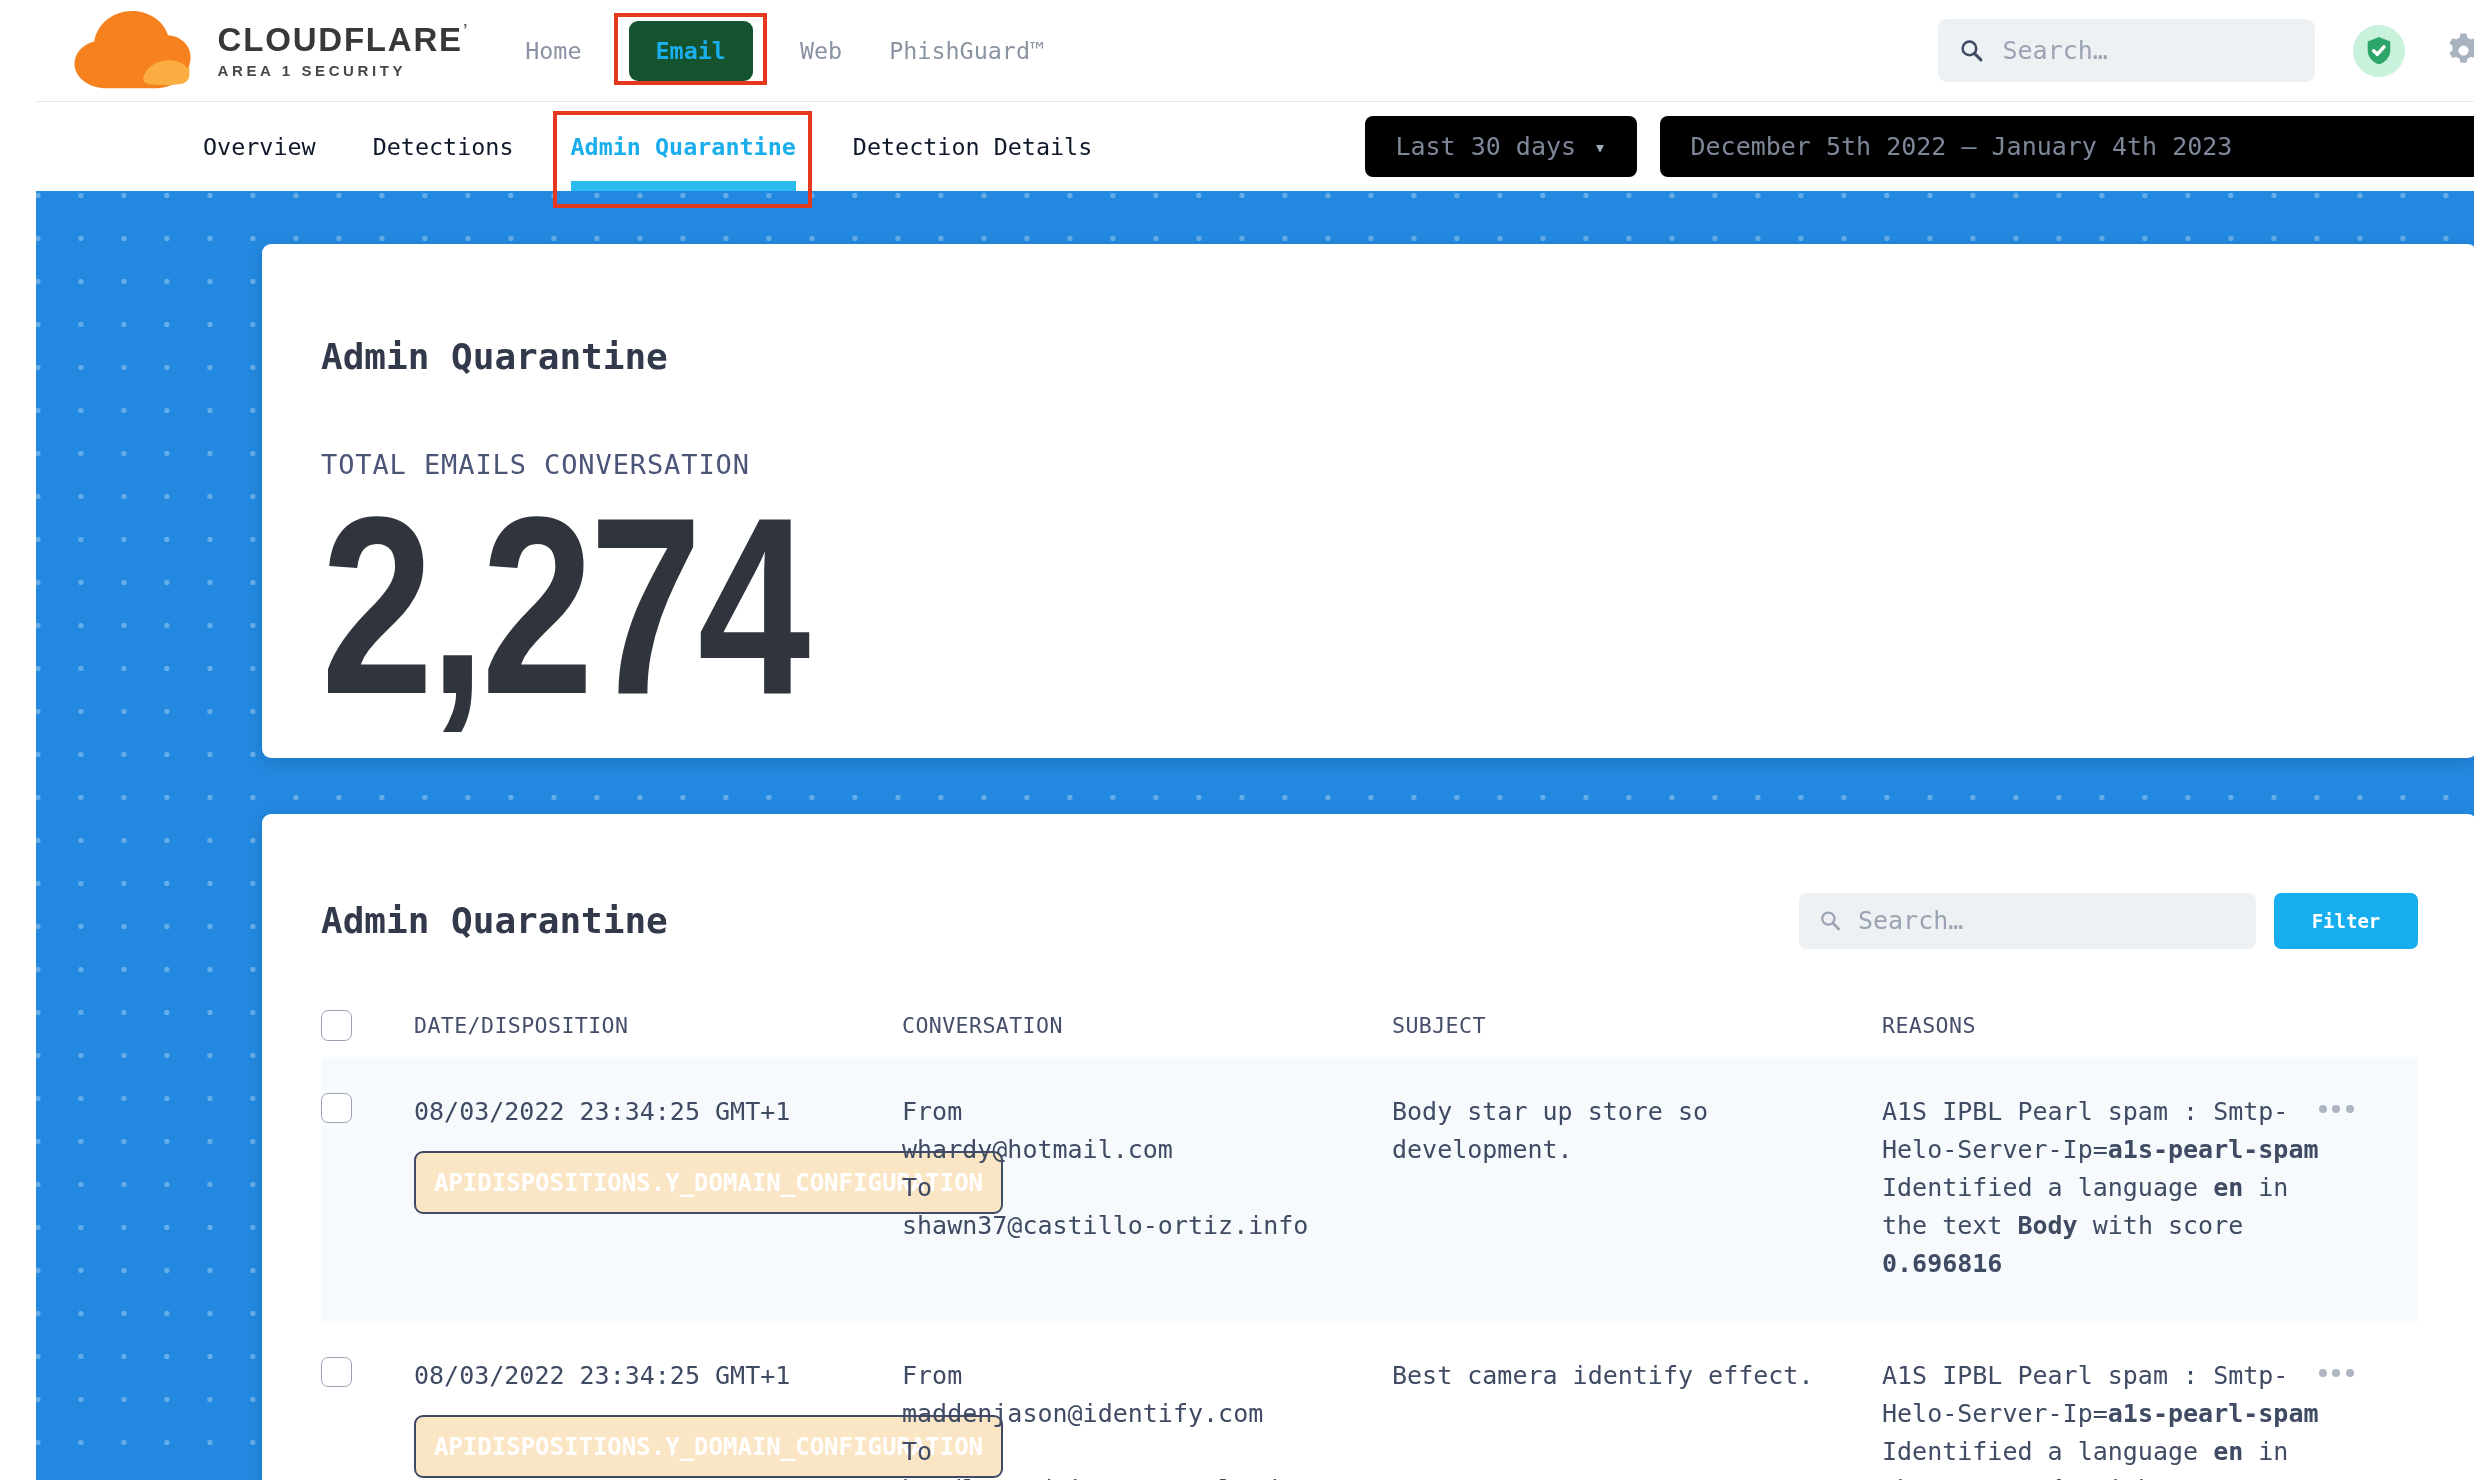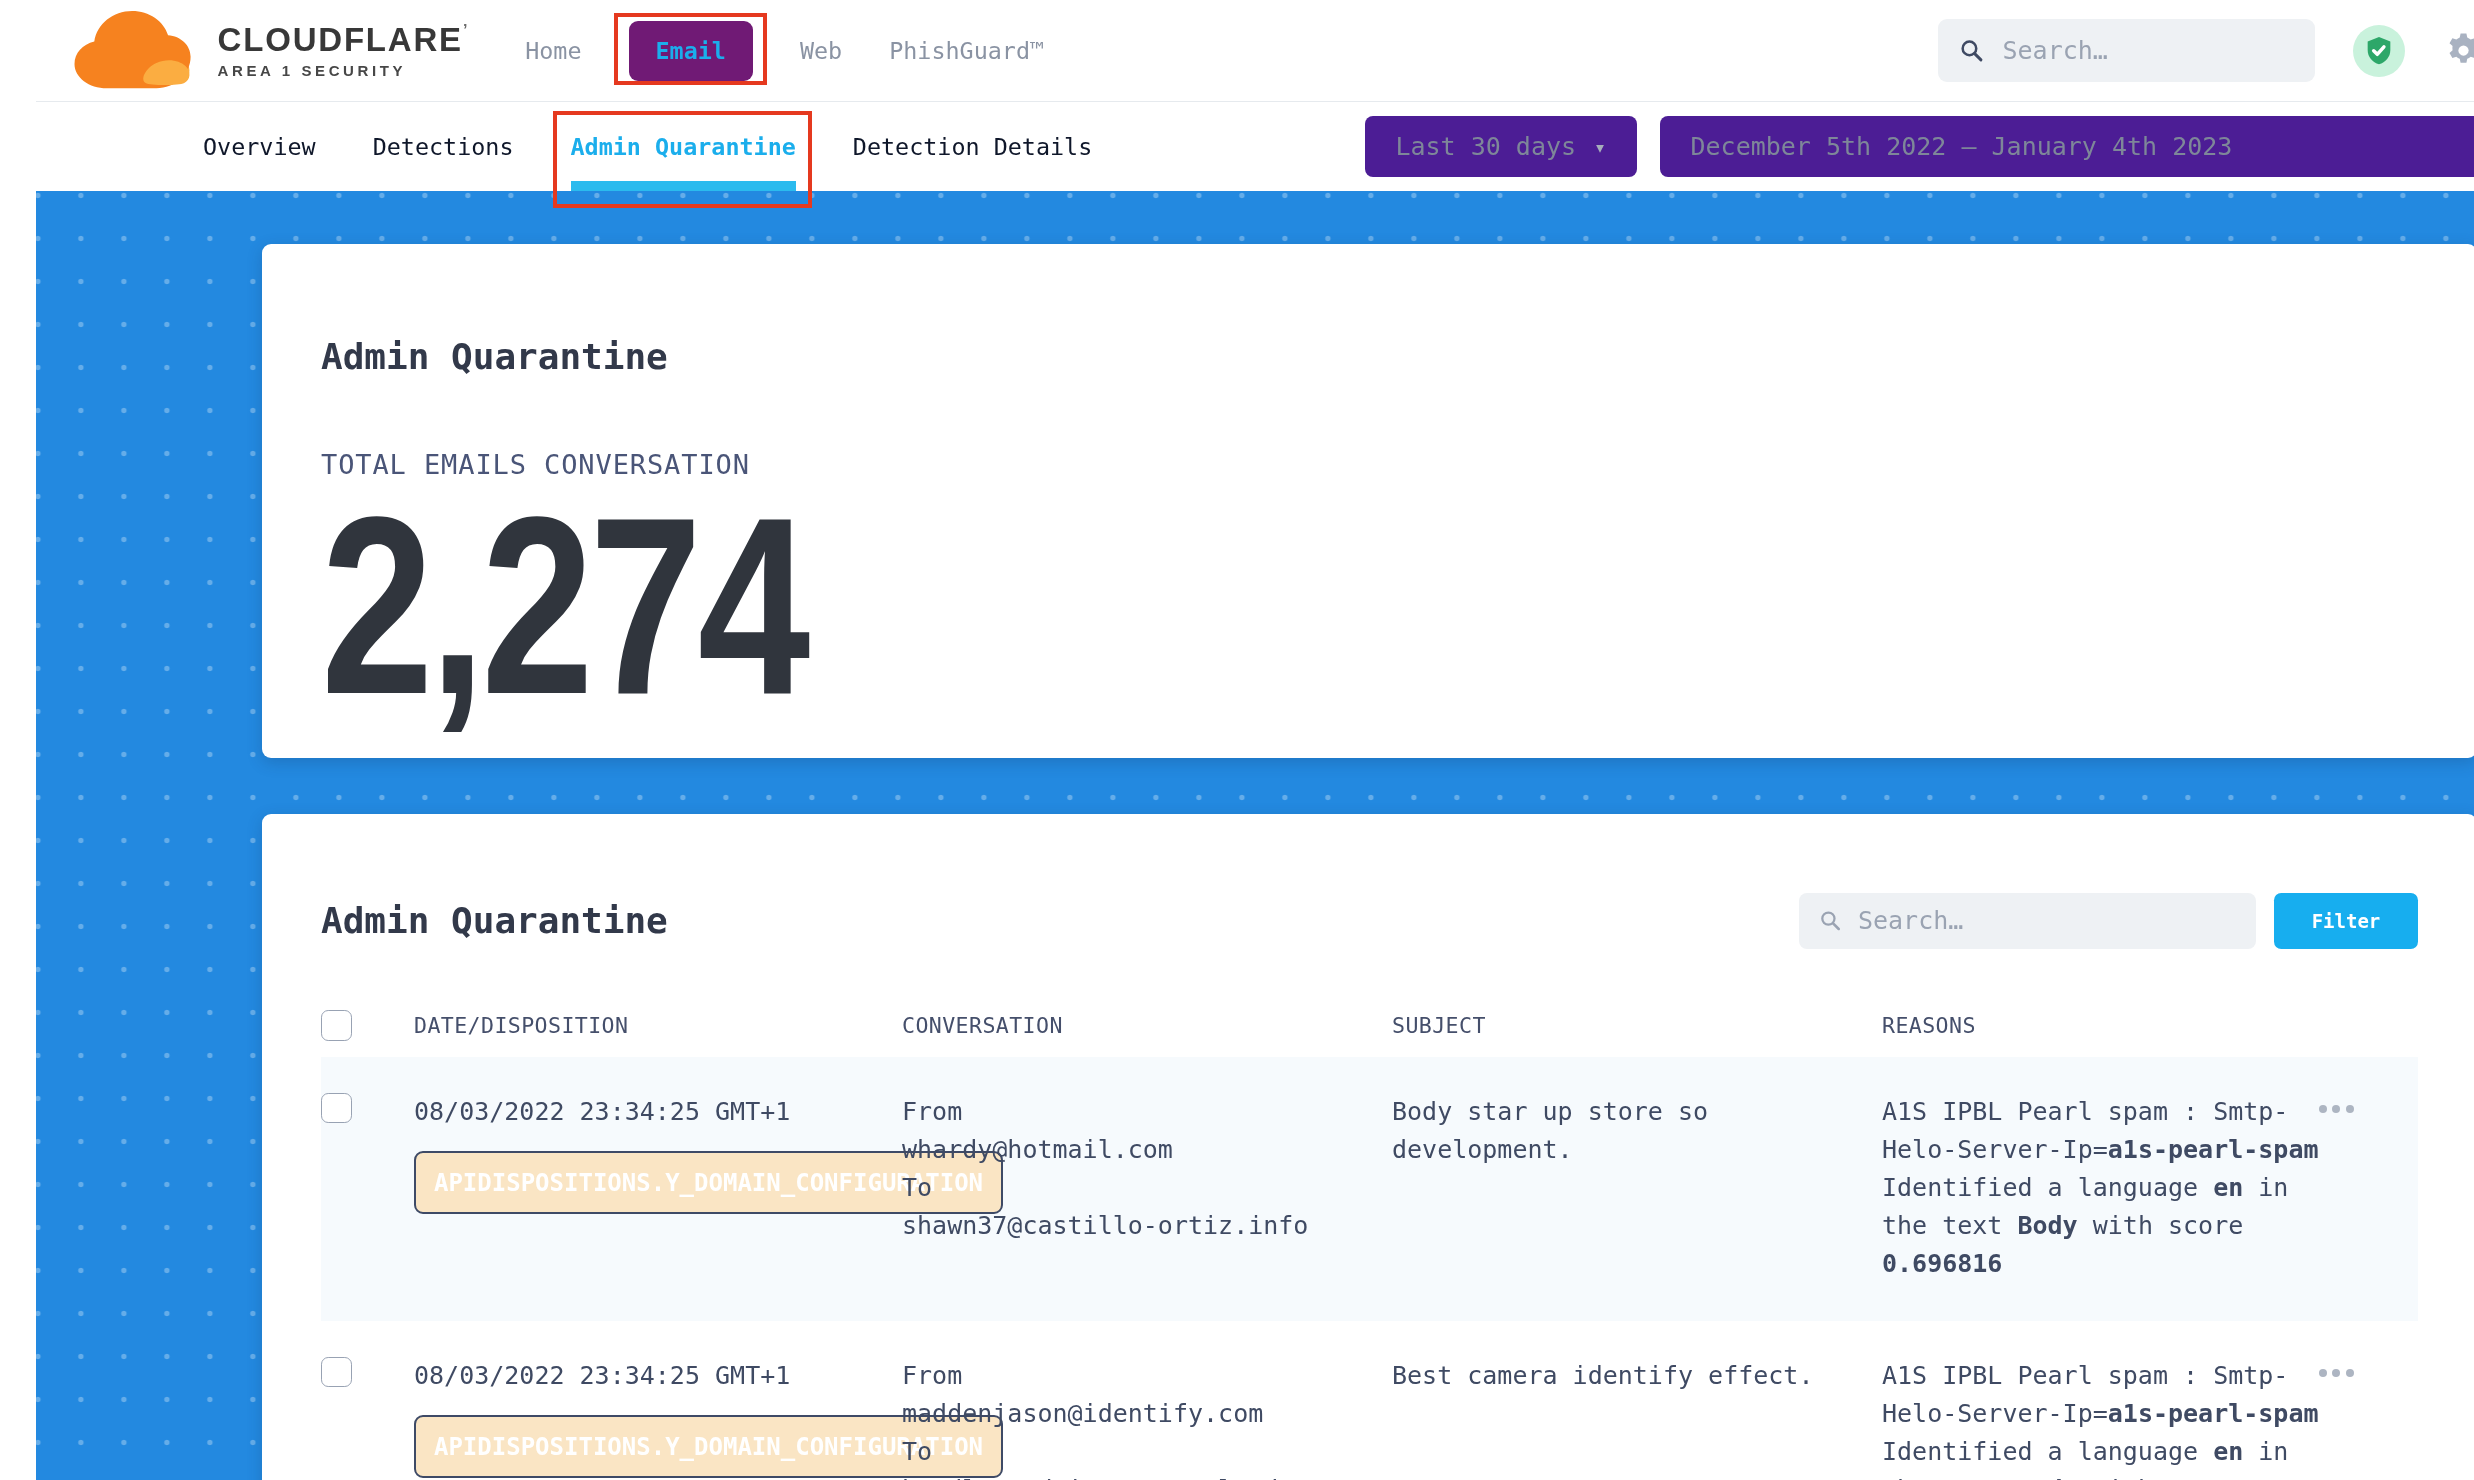--- a/index.html
+++ b/index.html
@@ -10,38 +10,38 @@
   
   .topbar{height:101px;background:#fff;display:flex;align-items:center;border-bottom:0.9px solid #E6EAEE;position:relative;z-index:5;}
   .logo{display:flex;align-items:center;gap:12.6px;margin-left:34px;}
   .logo svg{display:block;}
   .brand{font-family:"Liberation Sans","DejaVu Sans",sans-serif;font-weight:bold;font-size:33px;letter-spacing:1.8px;color:#383838;line-height:1;}
   .brand .tm{font-size:16px;vertical-align:top;color:#6b6b6b;}
   .product{font-family:"Liberation Sans","DejaVu Sans",sans-serif;font-weight:bold;font-size:15px;letter-spacing:3.6px;color:#474747;margin-top:7.2px;line-height:1;}
   .mainnav{display:flex;align-items:center;margin-left:56px;gap:47px;}
   .mainnav a{font-size:23.4px;color:#8A93A3;text-decoration:none;cursor:pointer;}
   .email-wrap{position:relative;display:inline-block;}
-  .mainnav a.pill{background:#701a75;border-radius:9px;padding:16px 27px;color:#1BAEEC;font-weight:bold;}
+  .mainnav a.pill{background:#14532d;border-radius:9px;padding:16px 27px;color:#1BAEEC;font-weight:bold;}
   .anno{position:absolute;border:4.5px solid #E5391F;pointer-events:none;}
   .anno-email{left:-14.4px;right:-14.4px;top:-23.4px;bottom:-20px;}
   .top-right{margin-left:auto;display:flex;align-items:center;gap:38px;margin-right:27px;}
   .searchbox{width:334px;height:63px;background:#EEF1F4;border-radius:9px;display:flex;align-items:center;padding:0 21.6px;gap:16px;}
   .searchbox input{border:none;outline:none;background:transparent;font-family:inherit;font-size:25px;color:#3F4A63;width:100%;}
   .searchbox input::placeholder{color:#9AA3B2;}
   .shield-badge{width:52px;height:52px;border-radius:50%;background:#C9F2DC;display:flex;align-items:center;justify-content:center;cursor:pointer;}
 
   
   .subnav{height:89px;background:#fff;display:flex;align-items:stretch;position:relative;z-index:4;}
   .subnav .tabs{display:flex;align-items:stretch;margin-left:167px;gap:57px;}
   .tab{display:flex;align-items:center;font-size:23.4px;color:#0f172a;cursor:pointer;position:relative;}
   .tab.active{color:#1BAEEC;font-weight:bold;}
   .tab .underline{position:absolute;left:0;right:0;bottom:0;height:10px;background:#2BBBEE;}
   .anno-aq{left:-18px;right:-16px;top:9px;bottom:-17px;z-index:6;}
   .subnav-right{margin-left:auto;display:flex;align-items:center;gap:23.4px;margin-right:-18px;}
-  .datepill{height:61px;background:#4c1d95;border-radius:8px;display:flex;align-items:center;padding:0 30.5px;font-size:25px;color:#7E8799;white-space:nowrap;cursor:pointer;}
+  .datepill{height:61px;background:#000000;border-radius:8px;display:flex;align-items:center;padding:0 30.5px;font-size:25px;color:#7E8799;white-space:nowrap;cursor:pointer;}
   .datepill .caret{font-size:20px;margin-left:18px;color:#A6AEBB;}
   .rangepill{width:808px;overflow:hidden;}
 
   
   .content{position:absolute;top:190px;bottom:0;left:0;right:0;background-color:#2389E0;
     background-image:radial-gradient(rgba(255,255,255,.30) 2.3px,transparent 3.1px);
     background-size:43px 43px;background-position:23.4px 27px;}
   .card{background:#fff;border-radius:9px;box-shadow:0 4.5px 14.4px rgba(20,50,90,.22);
         margin-left:226px;width:2215px;box-sizing:border-box;}
   .card-pad{padding:0 59px;}

